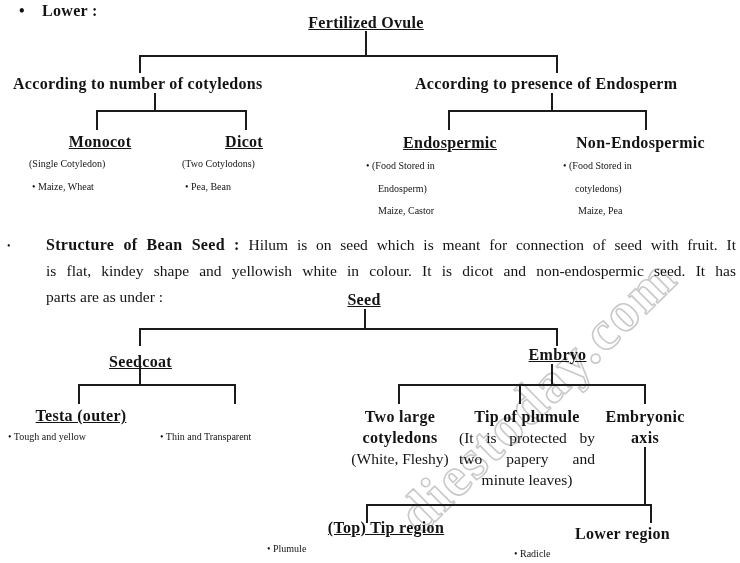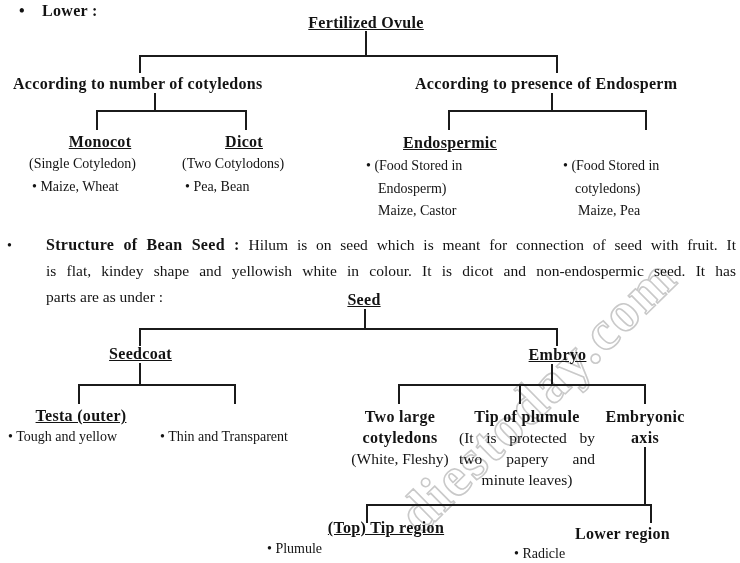--- a/index.html
+++ b/index.html
@@ -1,18 +1,18 @@
 <!DOCTYPE html>
 <html><head>
 <meta charset="utf-8">
 <style>
   html,body{margin:0;padding:0;background:#fff;}
   .page{position:relative;width:740px;height:563px;background:#ffffff;overflow:hidden;
         font-family:"Liberation Serif","DejaVu Serif",serif;color:#131313;}
-  .t{position:absolute;white-space:nowrap;font-size:14px;line-height:19px;}
+  .t{position:absolute;white-space:nowrap;font-size:10px;line-height:19px;}
   .bold{font-weight:bold;font-size:16px;letter-spacing:0.3px;}
   .ctr{text-align:center;text-decoration:underline;}
   .hl,.vl{position:absolute;background:#1b1b1b;}
   .hl{height:2px;}
   .vl{width:2px;}
   .para{position:absolute;left:46px;width:690px;font-size:15.5px;line-height:19px;}
   .jl{text-align:justify;text-align-last:justify;}
   .blk{position:absolute;font-size:15.5px;line-height:21px;text-align:center;}
   .wm{position:absolute;left:537px;top:395px;transform:translate(-50%,-50%) rotate(-44.5deg);
       font-size:56px;font-weight:bold;letter-spacing:2px;white-space:nowrap;
@@ -53,37 +53,38 @@
 
   <i class="vl" style="left:551px;top:93px;height:18px"></i>
   <i class="hl" style="left:449px;top:110px;width:198px"></i>
   <i class="vl" style="left:448px;top:110px;height:20px"></i>
   <i class="vl" style="left:645px;top:110px;height:20px"></i>
 
   <span class="t bold ctr" style="left:399px;top:133px;width:102px">Endospermic</span>
   <span class="t" style="left:366px;top:156px">• (Food Stored in</span>
   <span class="t" style="left:378px;top:179px">Endosperm)</span>
   <span class="t" style="left:378px;top:201px">Maize, Castor</span>
+  <span class="t bold" style="left:576px;top:133px">Non-Endospermic</span>
   <span class="t" style="left:563px;top:156px">• (Food Stored in</span>
   <span class="t" style="left:575px;top:179px">cotyledons)</span>
   <span class="t" style="left:578px;top:201px">Maize, Pea</span>
 
   <span class="t" style="left:7px;top:236px">•</span>
   <div class="para jl" style="top:235px"><span class="bold">Structure of Bean Seed :</span> <span>Hilum is on seed which is meant for connection of seed with fruit. It</span></div>
   <div class="para jl" style="top:261px">is flat, kindey shape and yellowish white in colour. It is dicot and non-endospermic seed. It has</div>
   <div class="para" style="top:287px">parts are as under :</div>
 
   <span class="t bold ctr" style="left:334px;top:290px;width:60px">Seed</span>
 
   <i class="vl" style="left:364px;top:309px;height:21px"></i>
   <i class="hl" style="left:140px;top:328px;width:418px"></i>
   <i class="vl" style="left:139px;top:328px;height:18px"></i>
   <i class="vl" style="left:556px;top:328px;height:18px"></i>
 
-  <span class="t bold ctr" style="left:98px;top:344px;width:85px">Seedcoat</span>
+  <span class="t bold ctr" style="left:98px;top:352px;width:85px">Seedcoat</span>
   <span class="t bold ctr" style="left:515px;top:345px;width:85px">Embryo</span>
 
   <i class="vl" style="left:139px;top:363px;height:23px"></i>
   <i class="hl" style="left:79px;top:384px;width:157px"></i>
   <i class="vl" style="left:78px;top:384px;height:20px"></i>
   <i class="vl" style="left:234px;top:384px;height:20px"></i>
 
   <span class="t" style="left:8px;top:427px">• Tough and yellow</span>
   <span class="t bold ctr" style="left:21px;top:406px;width:120px">Testa (outer)</span>
   <span class="t" style="left:160px;top:427px">• Thin and Transparent</span>

